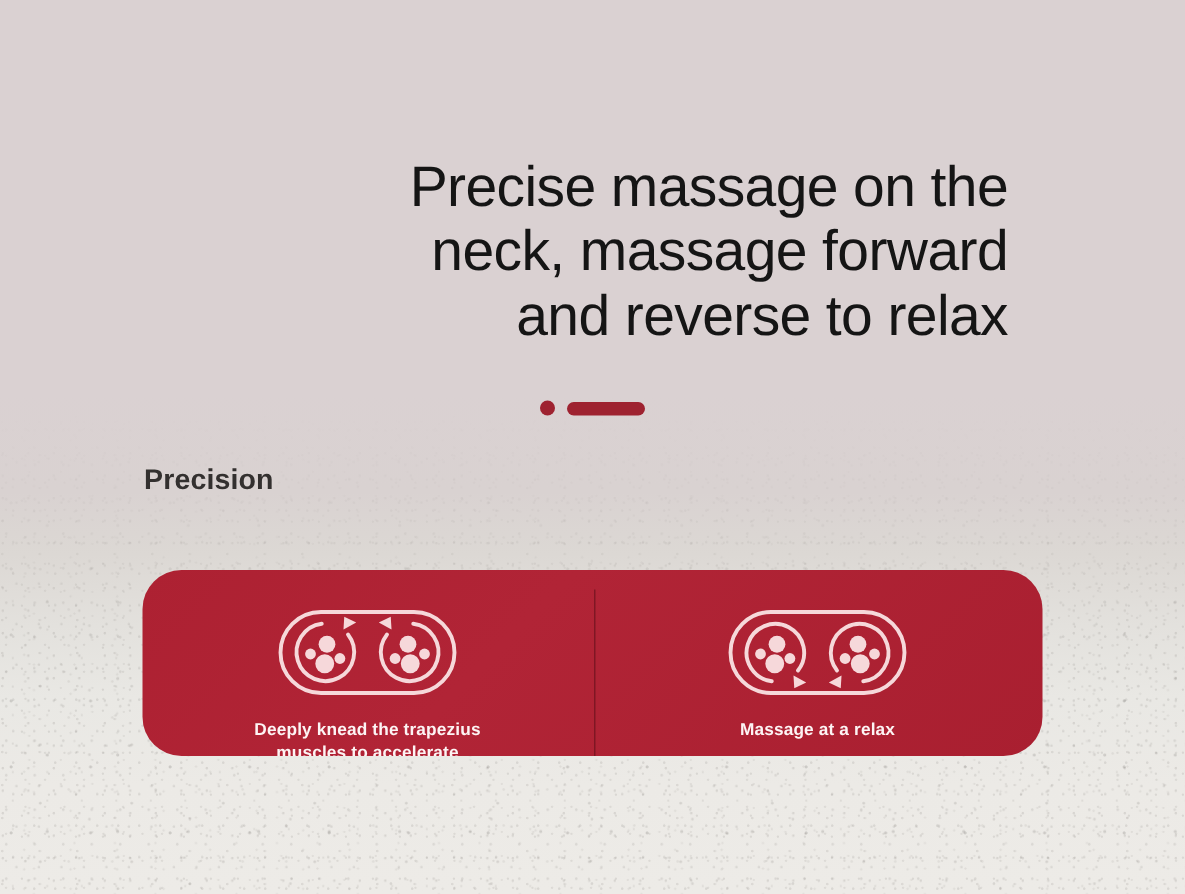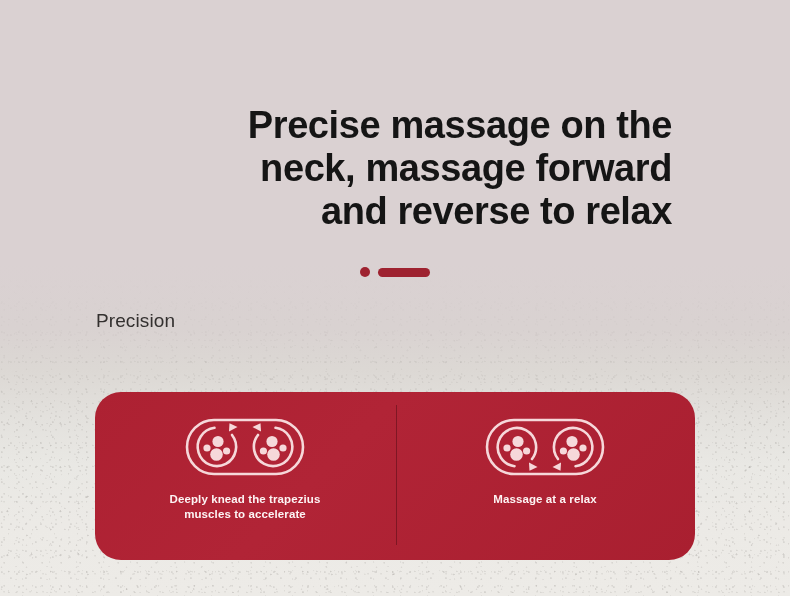--- a/index.html
+++ b/index.html
@@ -83,21 +83,21 @@
   
   #headline {
     position: absolute;
     left: 0;
     top: 104px;
     width: 790px;
     text-align: right;
     padding-right: 118px;
     color: #151515;
     font-size: 38px;
-    font-weight: 700;
+    font-weight: 400;
     line-height: 43px;
     letter-spacing: -0.4px;
     white-space: pre-line;
   }
 
   
   #ornament {
     position: absolute;
     left: 360px;
     top: 267px;
@@ -116,31 +116,31 @@
     background: #9e2230;
   }
 
   
   #section-label {
     position: absolute;
     left: 96px;
     top: 310px;
     color: #33302f;
     font-size: 19px;
-    font-weight: 400;
+    font-weight: 700;
     letter-spacing: 0.1px;
   }
 
   
   #feature-card {
     position: absolute;
     left: 95px;
-    top: 392px;
+    top: 380px;
     width: 600px;
-    height: 168px;
+    height: 124px;
     border-radius: 26px;
     background: linear-gradient(135deg, #ad2132 0%, #b12436 40%, #a91f30 100%);
     display: flex;
     overflow: hidden;
   }
 
   .panel {
     flex: 1 1 0;
     position: relative;
     display: flex;

